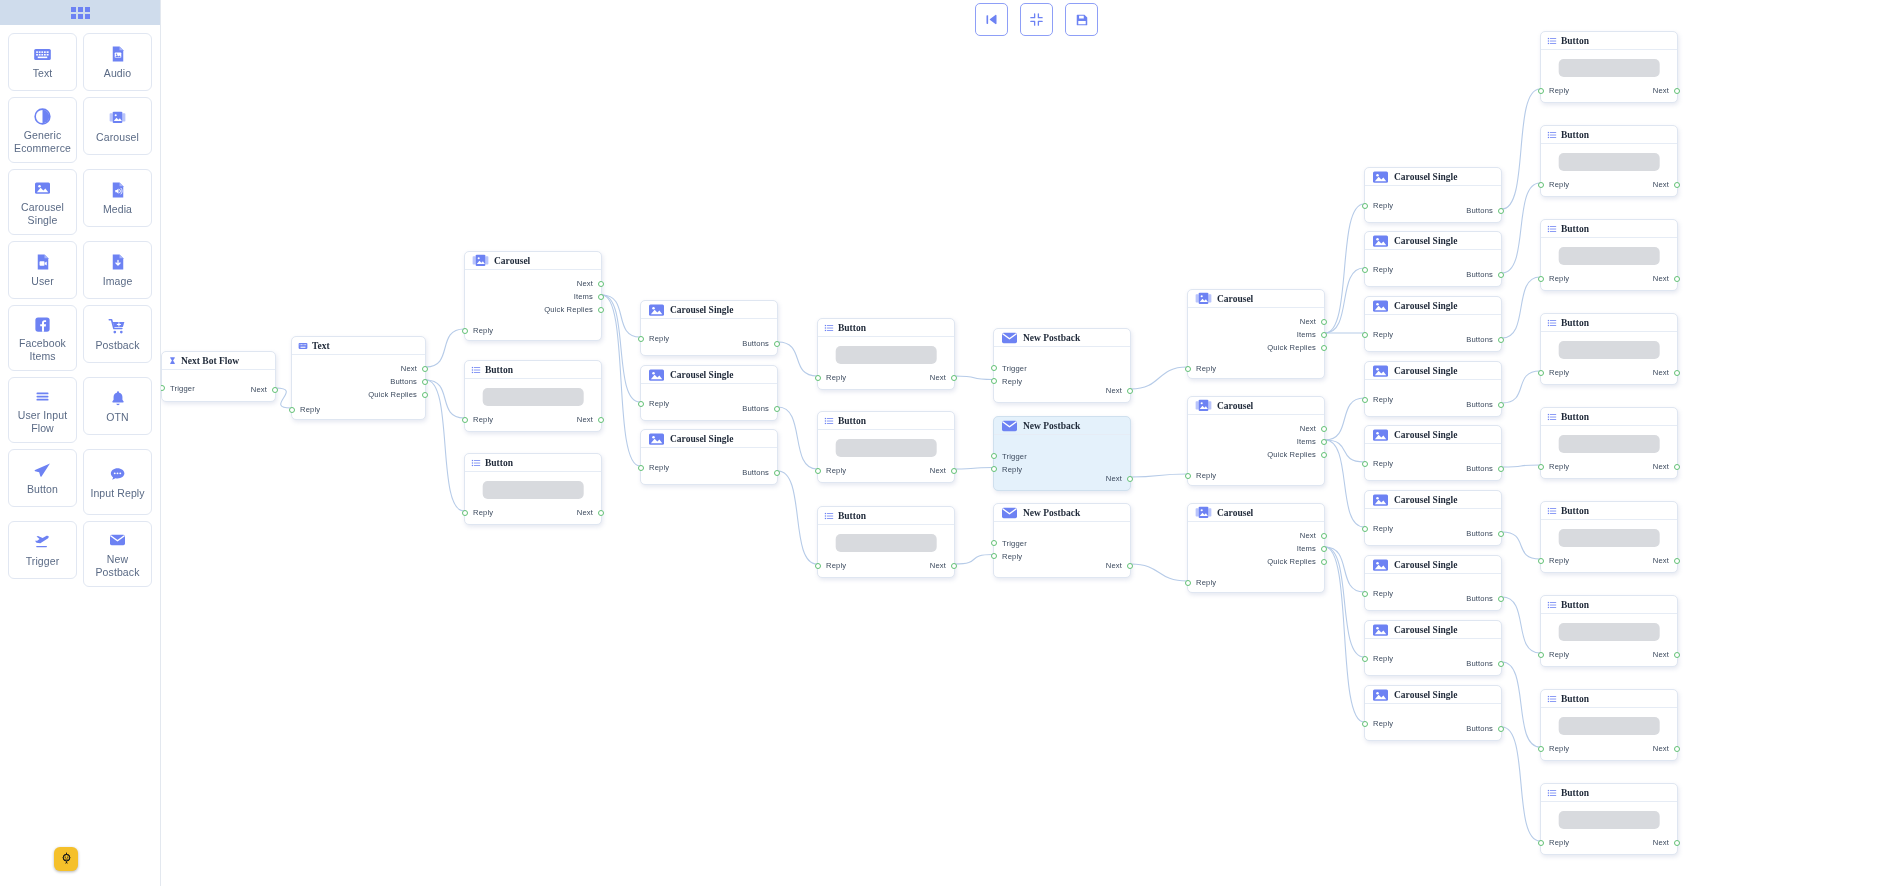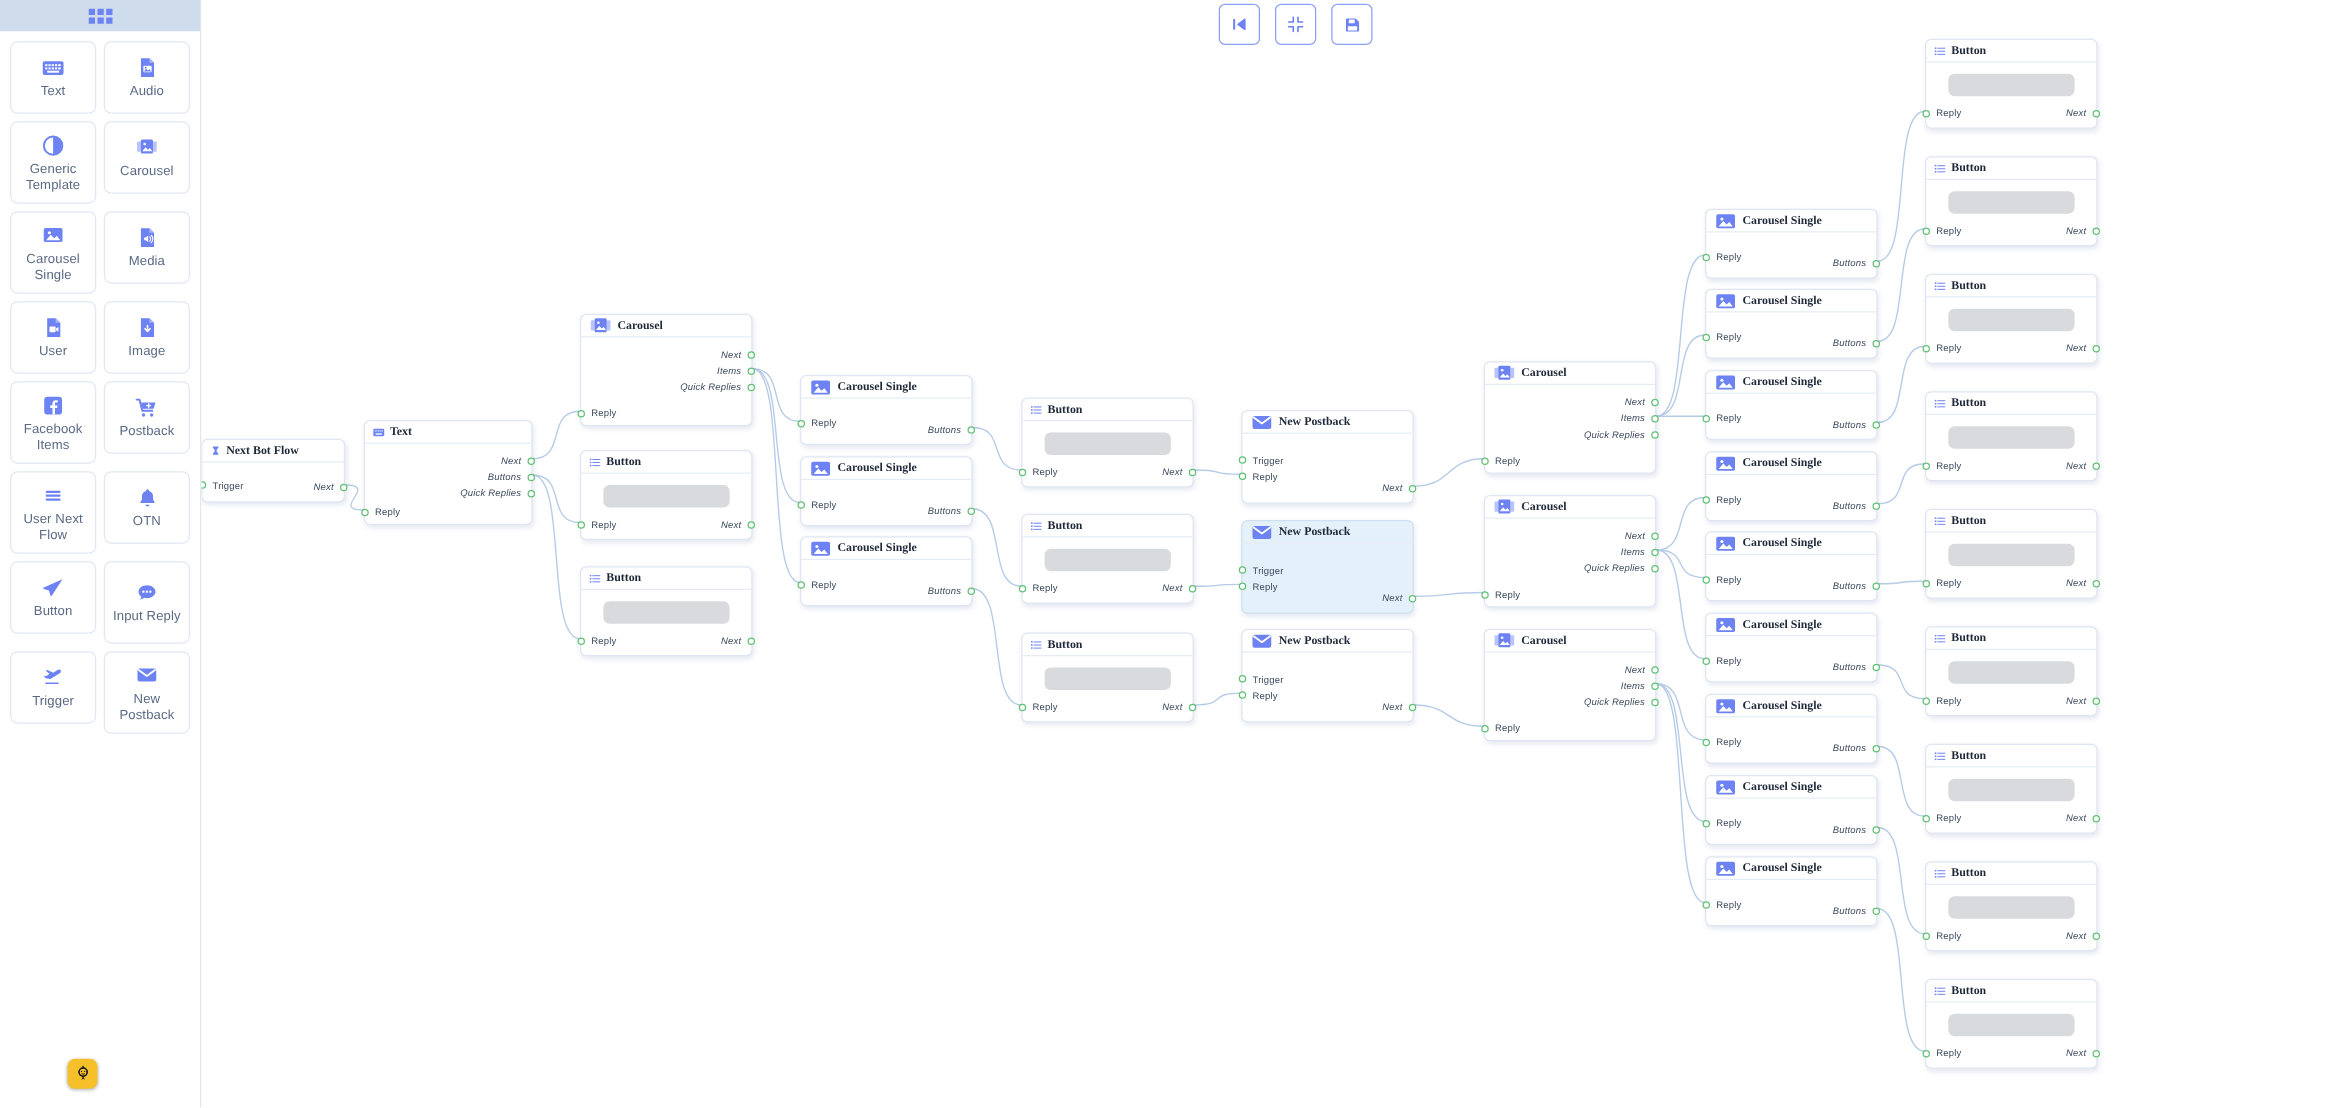--- a/index.html
+++ b/index.html
@@ -130,21 +130,21 @@
   }
   .port .dot {
     width: 6px; height: 6px;
     border: 1px solid #62c175;
     background: #fff;
     border-radius: 50%;
     flex: none;
   }
   .port.left { left: -3px; }
   .port.left .lbl { margin-left: 5px; }
-  .port.right { right: -3px; flex-direction: row-reverse; font-style: italic; }
+  .port.right { right: -3px; flex-direction: row-reverse; }
   .port.right .lbl { margin-right: 5px; }
 </style>
 </head>
 <body>
 
 <div id="sidebar">
   <div id="sidebar-header">
     <span class="grid-glyph">
       <i></i>
         <i></i>
@@ -188,21 +188,21 @@
         </span>
         <span class="pal-label">Audio</span>
       </div>
       <div class="pal-item tall">
         <span class="pal-icon">
           <svg width="19" height="19" viewBox="0 0 24 24">
             <circle cx="12" cy="12" r="9.3" fill="none" stroke="#6d82f3" stroke-width="2"></circle>
             <path d="M12 3.4a8.6 8.6 0 010 17.2z" fill="#6d82f3"></path>
           </svg>
         </span>
-        <span class="pal-label">Generic Template</span>
+        <span class="pal-label">Generic Ecommerce</span>
       </div>
       <div class="pal-item">
         <span class="pal-icon">
           <svg width="19" height="18" viewBox="0 0 24 24">
             <rect x="1.5" y="5.5" width="4" height="11" rx="1" fill="#b9c4fb"></rect>
             <rect x="18.5" y="5.5" width="4" height="11" rx="1" fill="#b9c4fb"></rect>
             <rect x="5.5" y="3.5" width="13" height="15" rx="1.6" fill="#6d82f3"></rect>
             <circle cx="9.6" cy="8.3" r="1.4" fill="#fff"></circle>
             <path d="M7 16l3.6-4.4 2.6 2.8 2-2 2.6 3.6z" fill="#fff"></path>
           </svg>
@@ -275,21 +275,21 @@
       <div class="pal-item tall">
         <span class="pal-icon">
           <svg width="19" height="17" viewBox="0 0 24 24">
             <g fill="#6d82f3">
               <rect x="3.5" y="6.4" width="17" height="2.5" rx="1.2"></rect>
               <rect x="3.5" y="10.8" width="17" height="2.5" rx="1.2"></rect>
               <rect x="3.5" y="15.2" width="17" height="2.5" rx="1.2"></rect>
             </g>
           </svg>
         </span>
-        <span class="pal-label">User Next Flow</span>
+        <span class="pal-label">User Input Flow</span>
       </div>
       <div class="pal-item">
         <span class="pal-icon">
           <svg width="18" height="19" viewBox="0 0 24 24">
             <path d="M12 2.4a1.5 1.5 0 011.5 1.5v.5a5.9 5.9 0 014.4 5.7v3.4l1.6 2.6c.3.5-.05 1.2-.65 1.2H5.15c-.6 0-.95-.7-.65-1.2l1.6-2.6V10.1a5.9 5.9 0 014.4-5.7v-.5A1.5 1.5 0 0112 2.4z" fill="#6d82f3"></path>
             <path d="M9.6 19.1a2.5 2.5 0 004.8 0z" fill="#6d82f3"></path>
           </svg>
         </span>
         <span class="pal-label">OTN</span>
       </div>

